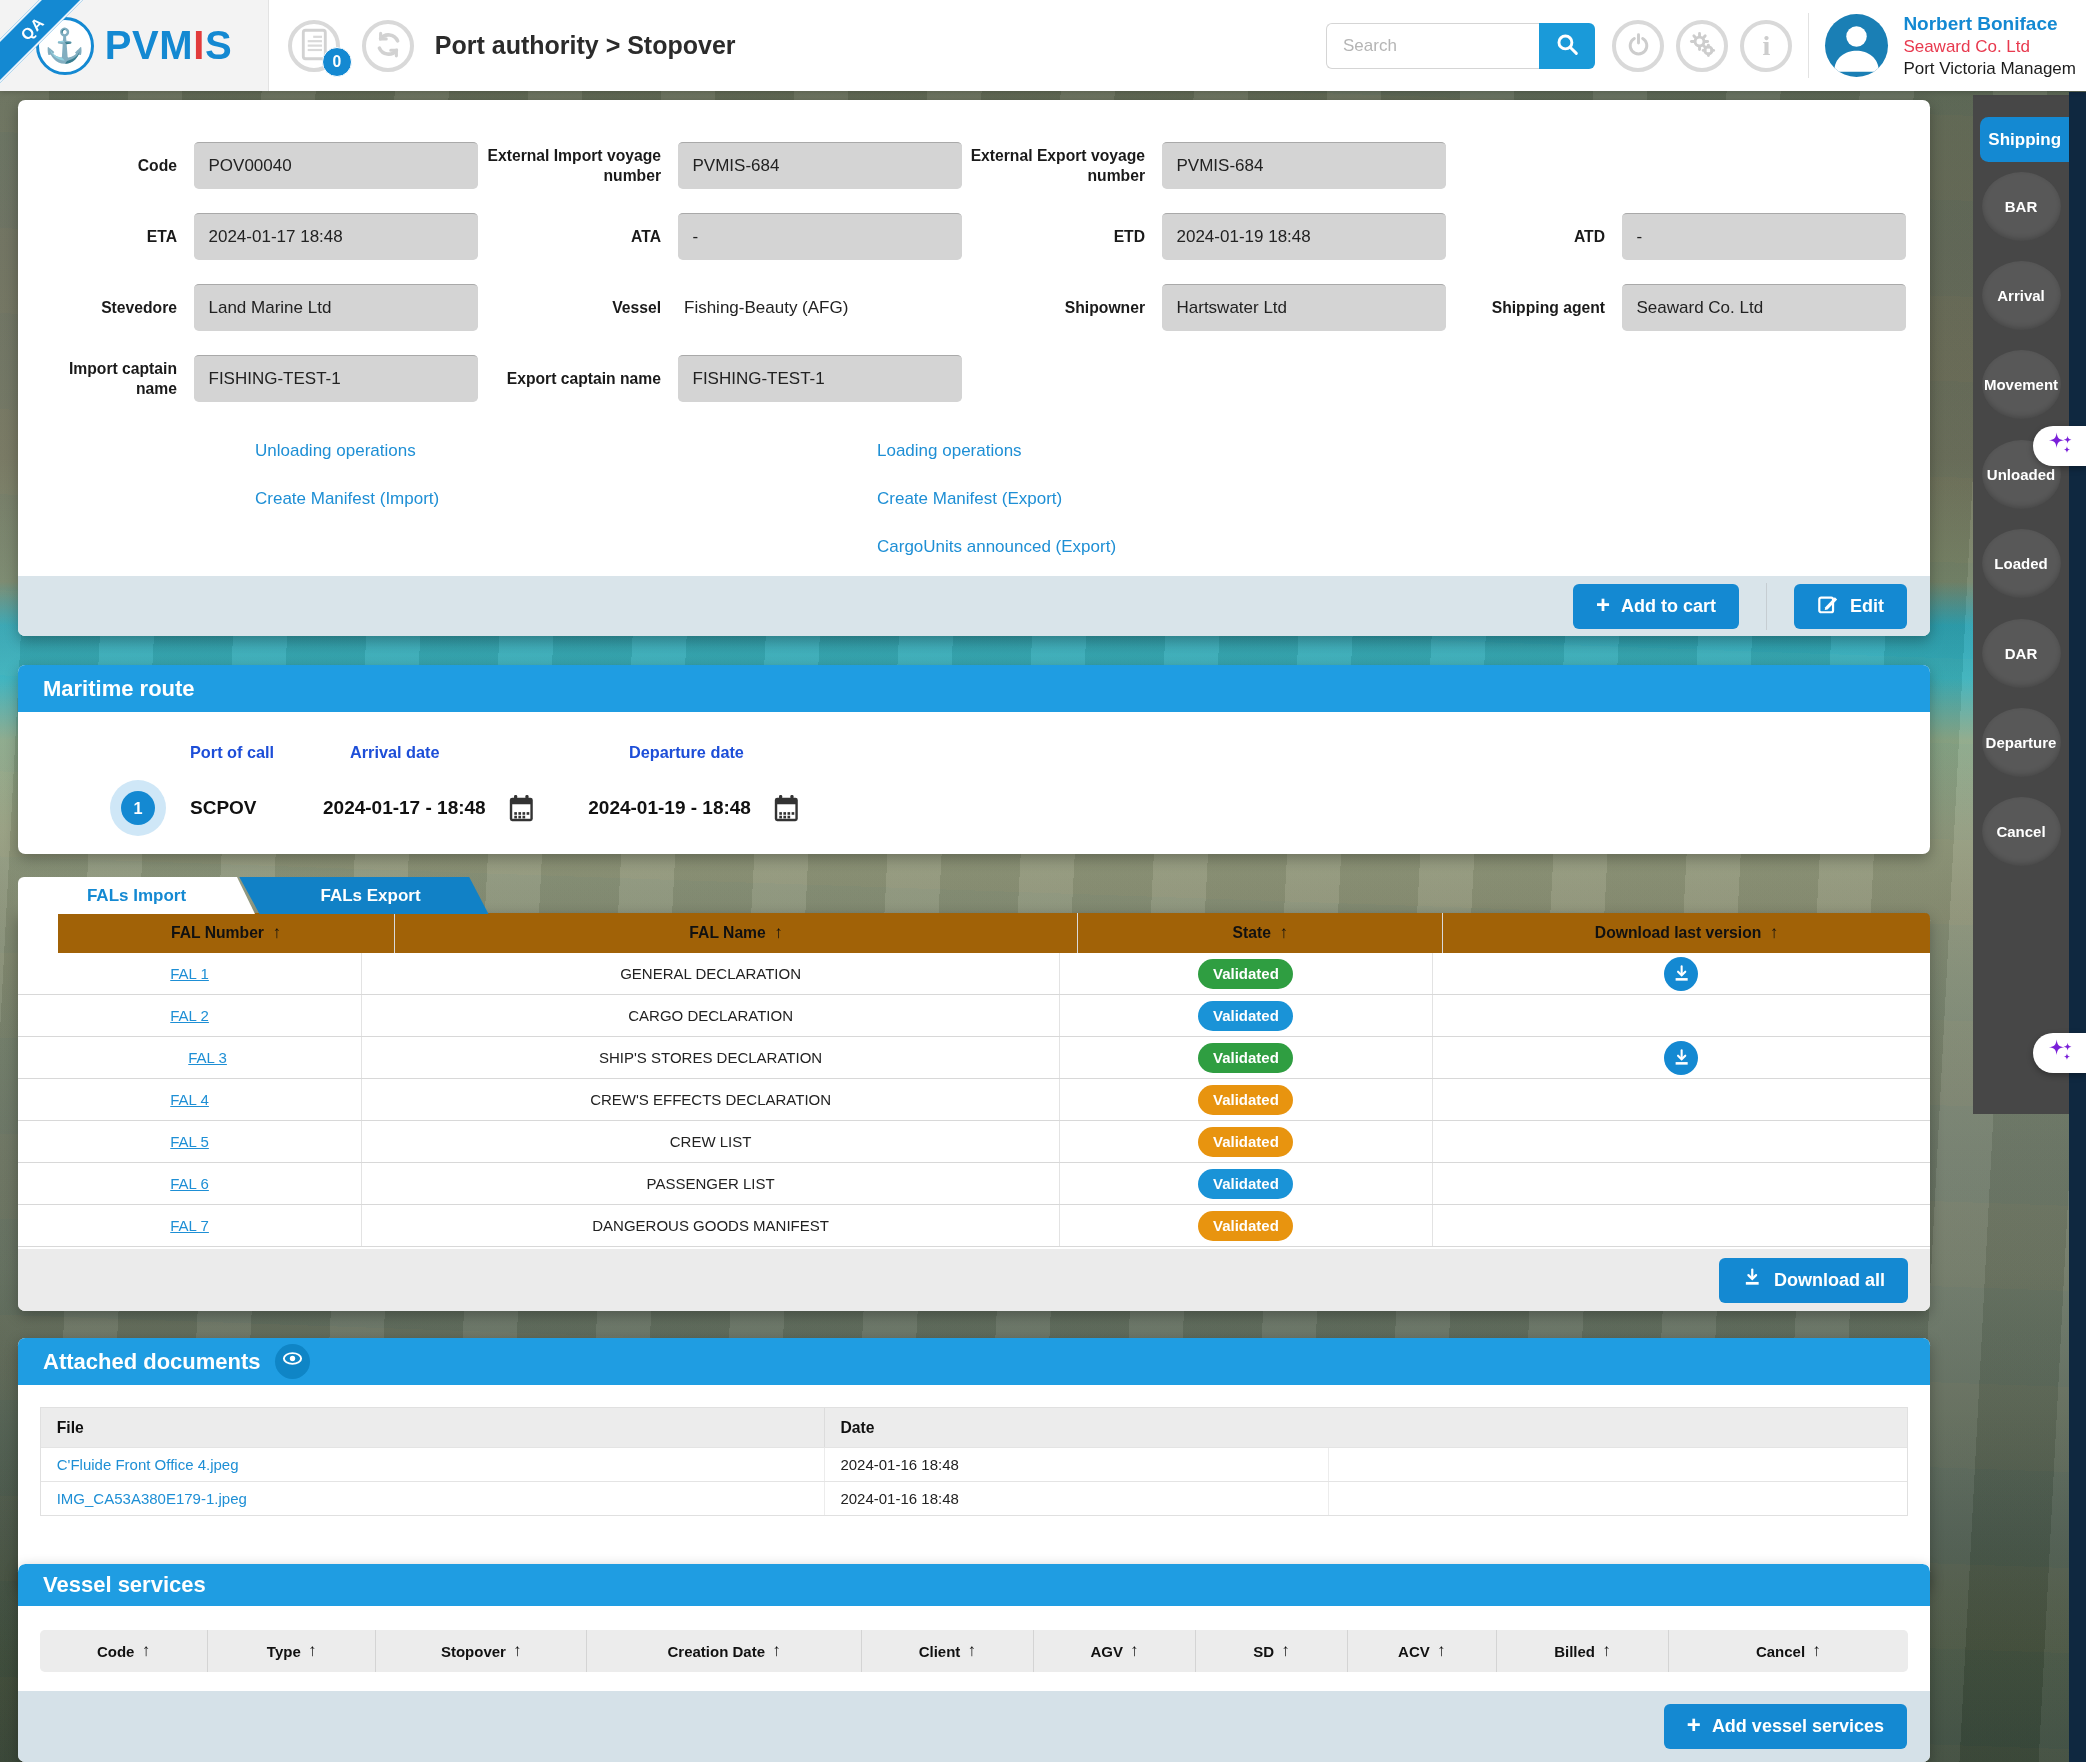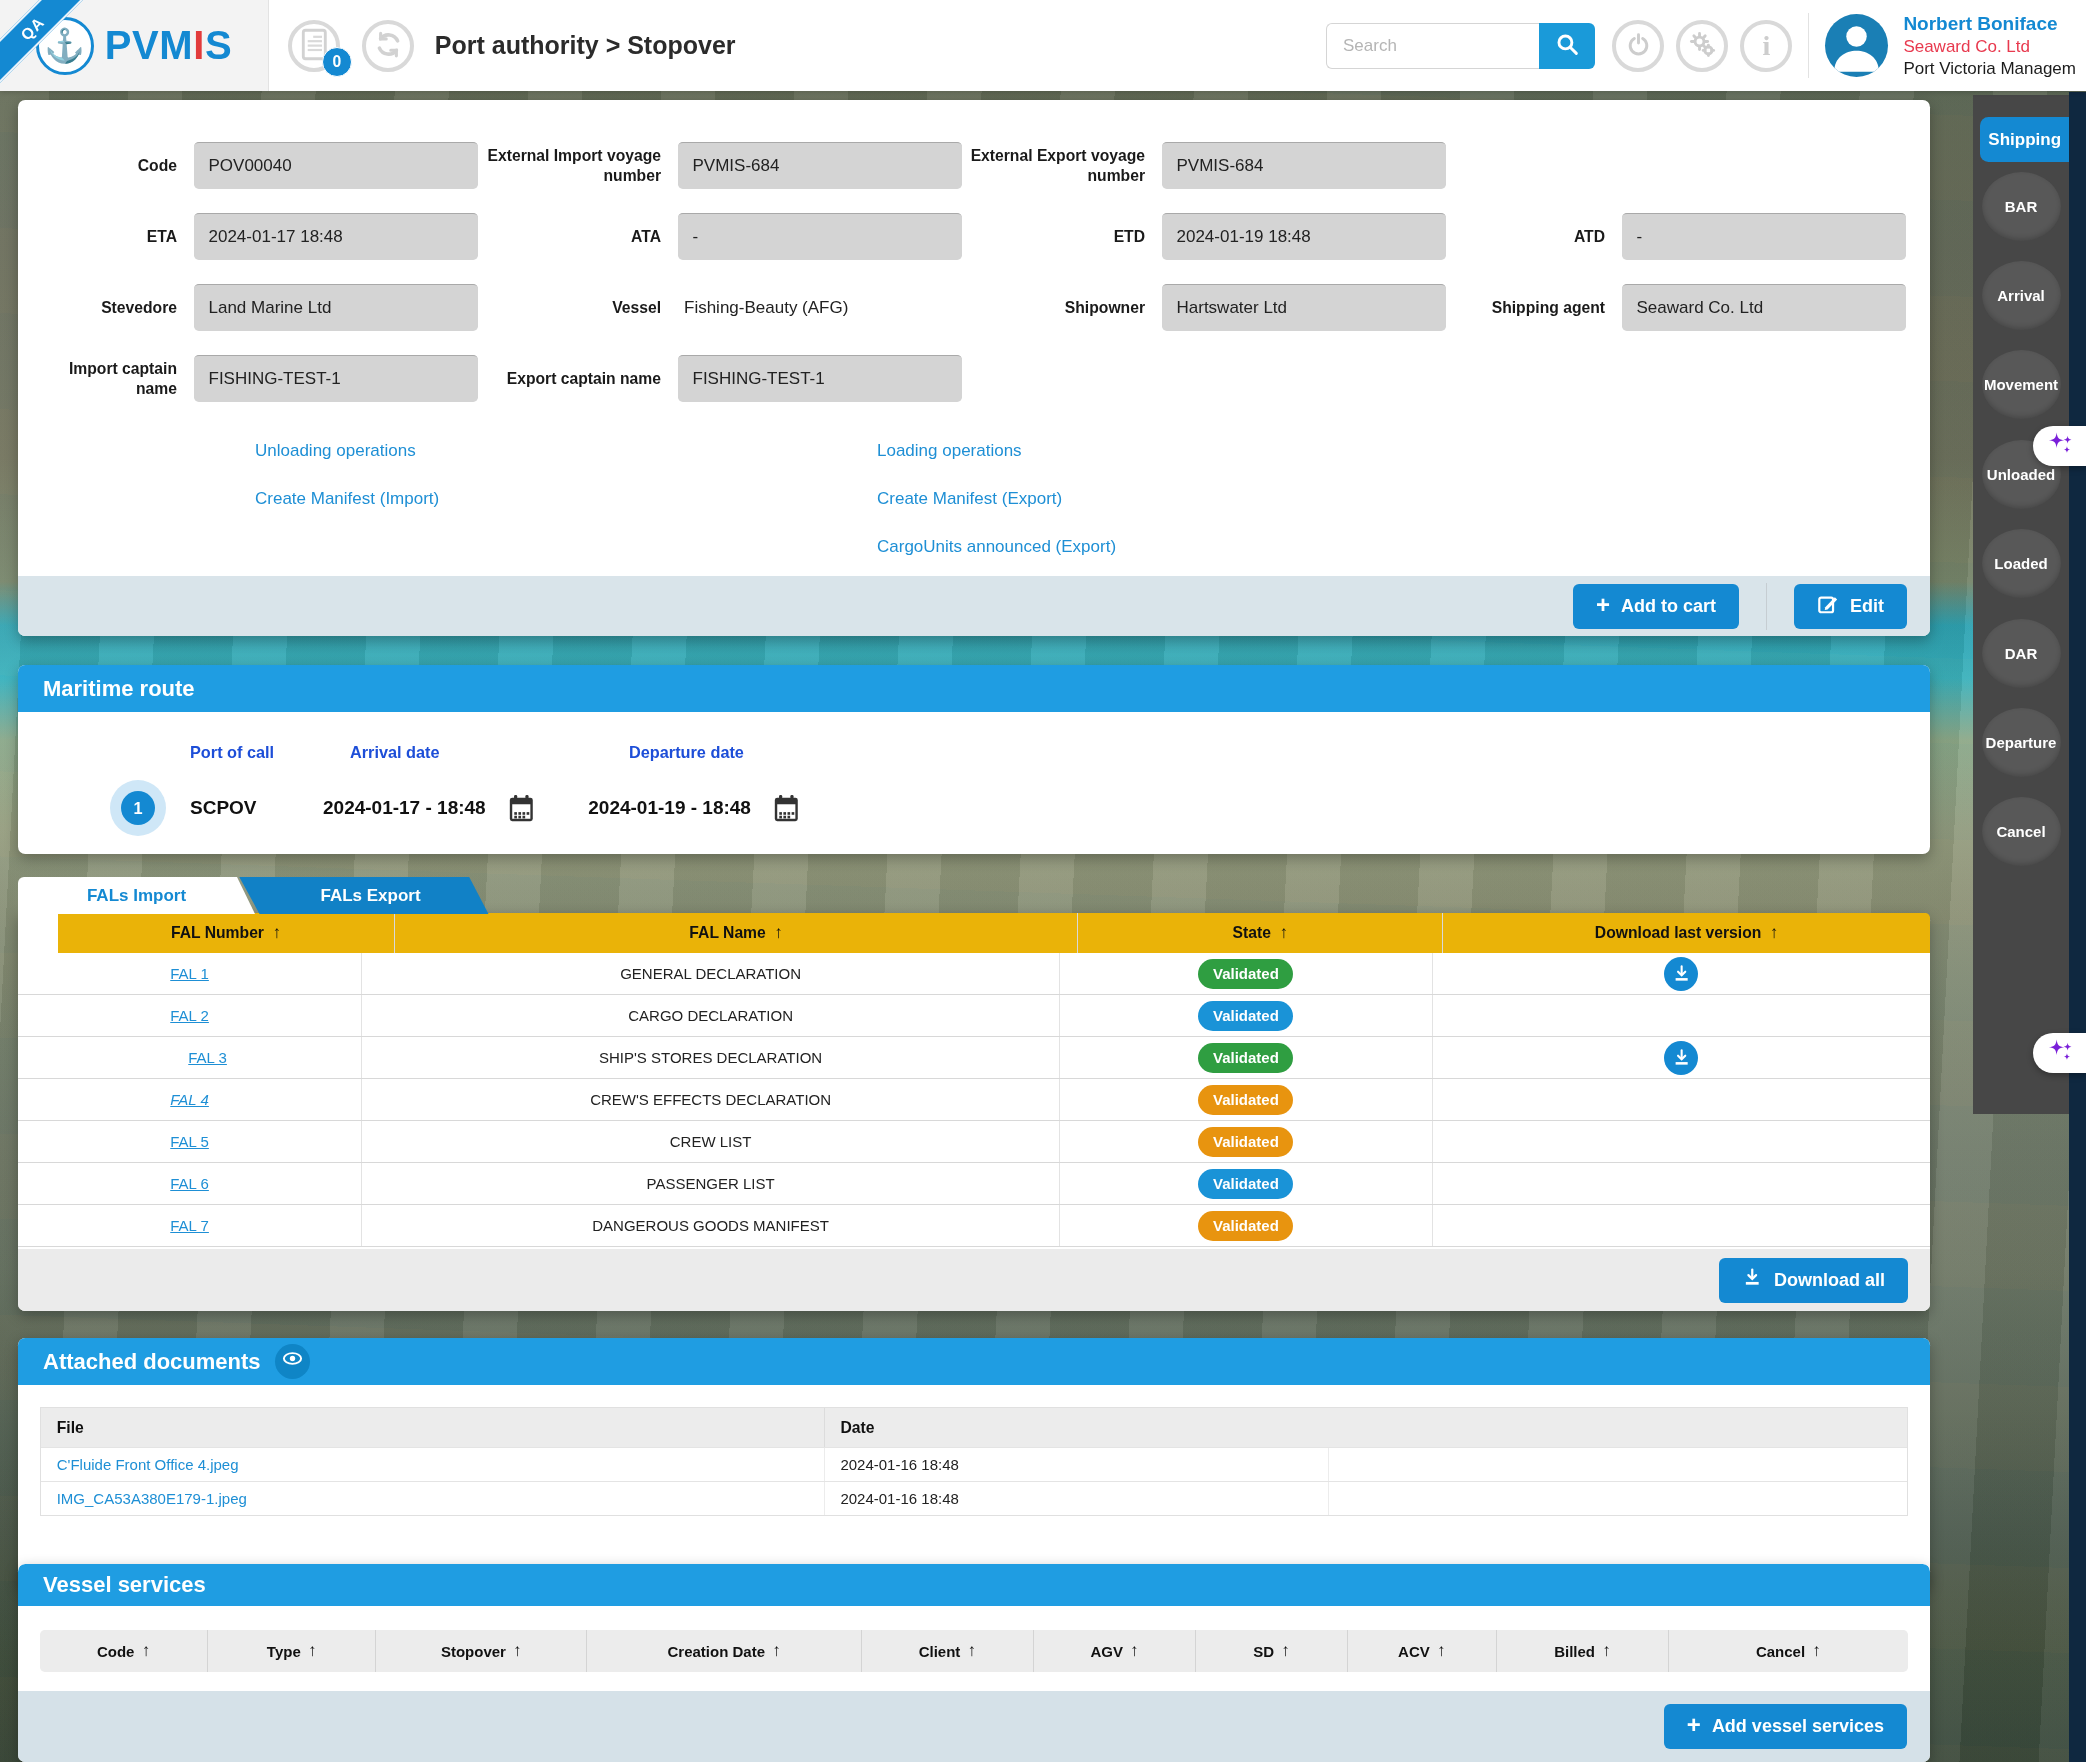--- a/index.html
+++ b/index.html
@@ -97,21 +97,21 @@
   
   .fal-tabs { position:absolute; top:877px; left:18px; display:flex; z-index:12; }
   .tab { height:37px; display:flex; align-items:center; justify-content:center;
     font-weight:bold; font-size:17px; }
   .tab-import { background:#fff; color:#1489d2; width:237px; border-radius:6px 0 0 0;
     clip-path:polygon(0 0, calc(100% - 18px) 0, 100% 100%, 0 100%); z-index:2; }
   .tab-export { background:#1181c6; color:#fff; width:254px; margin-left:-20.5px; padding-left:18px;
     clip-path:polygon(4.8px 0, calc(100% - 19.3px) 0, 100% 100%, 25px 100%); z-index:1; }
   #card-fals { top:913px; height:398px; border-radius:0 7.2px 7.2px 7.2px; }
   .fal-grid-head { display:grid; grid-template-columns:18% 36.5% 19.5% 26%; height:40px;
-    background:#eab308; border-radius:0 4.8px 0 0;margin-left:40px; }
+    background:#a16207; border-radius:0 4.8px 0 0;margin-left:40px; }
   .fal-h { display:flex; align-items:center; justify-content:center; gap:8.5px;
     font-weight:bold; font-size:15.7px; color:#111; border-right:1.2px solid #d9d9d9; }
   .fal-h:last-child { border-right:none; }
   .sort-arrow { font-size:17px; font-weight:bold; }
   .fal-row { display:grid; grid-template-columns:18% 36.5% 19.5% 26%; height:42px;
     border-bottom:1.8px solid #d8d8d8; }
   .fc { display:flex; align-items:center; justify-content:center; font-size:15px; color:#222;
     border-right:1.2px solid #e3e3e3; }
   .fc:last-child { border-right:none; }
   .fal-link { color:#1e8fd5; font-size:15px; }
@@ -457,21 +457,21 @@
           <svg width="19.3" height="19.3" viewBox="0 0 24 24" fill="none" stroke="#fff" stroke-width="2.6" stroke-linecap="round">
             <line x1="12" y1="3" x2="12" y2="13"></line>
             <path d="M7.5 9.5 L12 14 L16.5 9.5"></path>
             <path d="M4.5 17.5 h15 v3.2 h-15 z" fill="#fff" stroke="none"></path>
           </svg>
         </span>
       </div>
   </div>
   <div class="fal-row">
     <div class="fc">
-        <a href="#" class="fal-link" style="text-decoration:underline;font-style:italic;">FAL 4</a>
+        <a href="#" class="fal-link" style="text-decoration:underline;">FAL 4</a>
       </div>
     <div class="fc">CREW'S EFFECTS DECLARATION</div>
     <div class="fc">
         <span class="pill" style="background: rgb(232, 148, 15);">Validated</span>
       </div>
     <div class="fc dl-wrap">
         <span class="dl-btn" style="visibility: hidden;">
           <svg width="19.3" height="19.3" viewBox="0 0 24 24" fill="none" stroke="#fff" stroke-width="2.6" stroke-linecap="round">
             <line x1="12" y1="3" x2="12" y2="13"></line>
             <path d="M7.5 9.5 L12 14 L16.5 9.5"></path>

